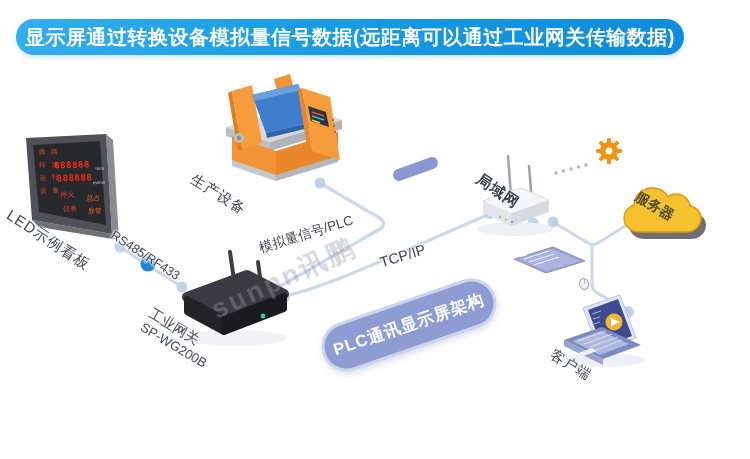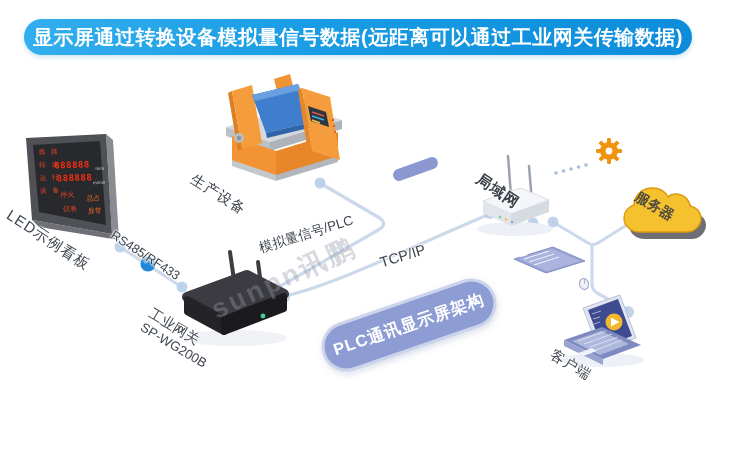--- a/index.html
+++ b/index.html
@@ -1,21 +1,21 @@
 <!DOCTYPE html>
 <html><head>
 <meta charset="utf-8">
 <style>
   html,body{margin:0;padding:0;background:#fff;}
   .stage{
     position:relative;width:750px;height:459px;background:#ffffff;overflow:hidden;
     font-family:"Liberation Sans",sans-serif;
   }
   .banner{
-    position:absolute;left:24px;top:19px;width:668px;height:36px;border-radius:18px;
+    position:absolute;left:16px;top:19px;width:668px;height:36px;border-radius:18px;
     background:linear-gradient(90deg,#33aeee 0%,#189ce4 45%,#0d8cdb 100%);
     display:flex;align-items:center;justify-content:center;
     color:#fff;font-size:20px;font-weight:bold;letter-spacing:.5px;white-space:nowrap;
     box-shadow:0 2px 5px rgba(30,140,210,.25);
   }
   .watermark{
     position:absolute;left:213px;top:293px;transform:rotate(-25deg);transform-origin:left center;
     font-size:27px;font-weight:bold;letter-spacing:3px;color:rgba(150,156,168,.38);
     white-space:nowrap;pointer-events:none;
   }

